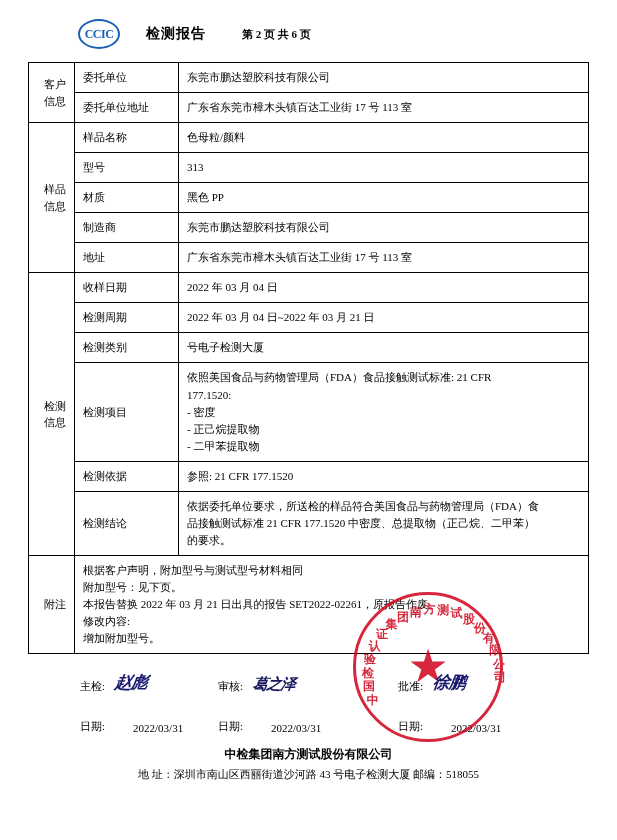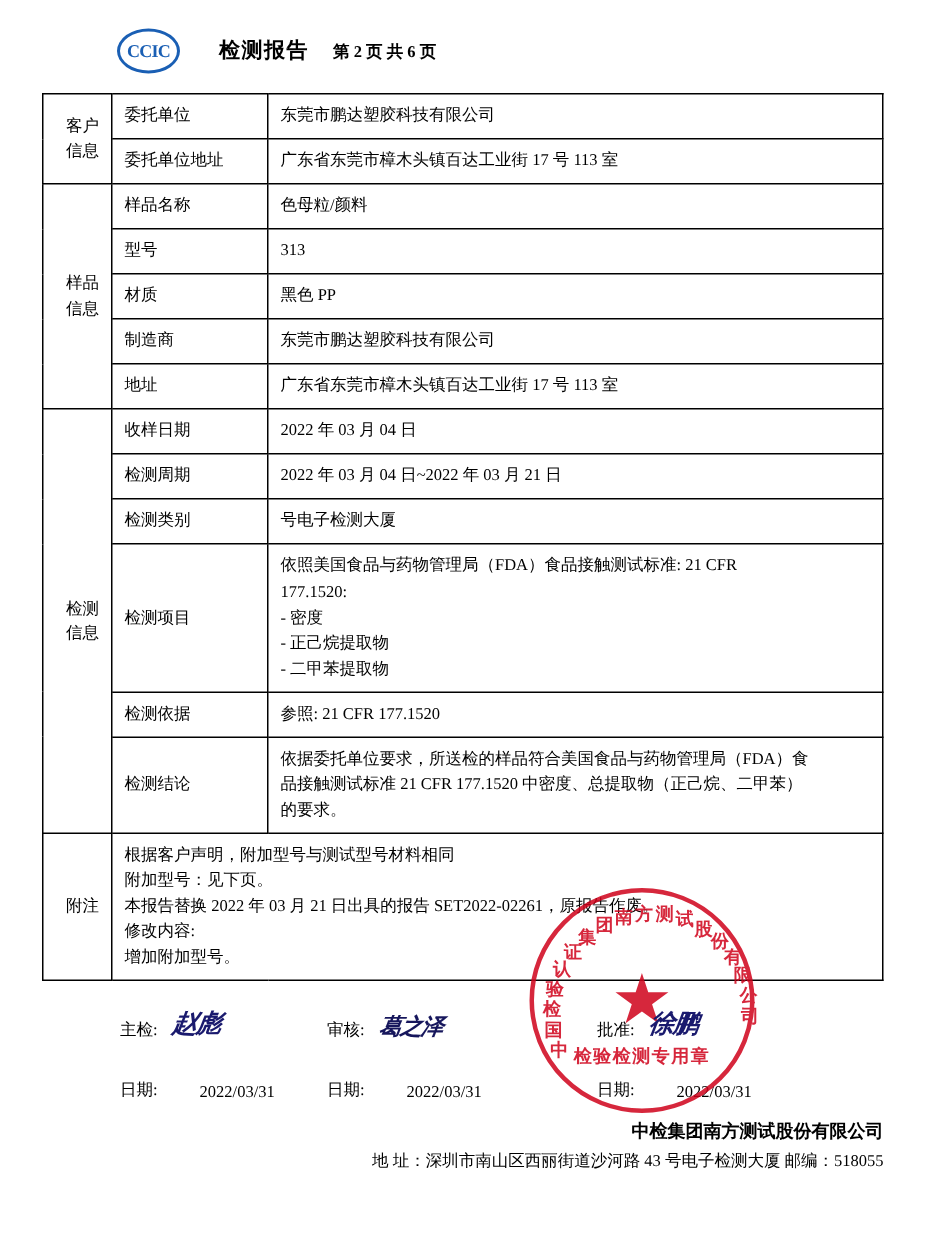--- a/index.html
+++ b/index.html
@@ -69,21 +69,21 @@
   }
   .hdr-no {
     font-size: 11px;
     font-weight: bold;
     margin-left: 44px;
     white-space: nowrap;
   }
   .hdr-page {
     font-size: 11px;
     font-weight: bold;
-    margin-left: 16px;
+    margin-left: 36px;
     white-space: nowrap;
   }
 
   
   table.main {
     width: 561px;
     border-collapse: collapse;
     margin-top: 6px;
     table-layout: fixed;
   }
@@ -202,21 +202,21 @@
     text-align: center;
     color: #d0021b;
     font-size: 12px;
     font-weight: bold;
     letter-spacing: 1px;
   }
 
   
   .footer {
     margin-top: 10px;
-    text-align: right;
+    text-align: center;
     font-size: 11px;
     line-height: 1.7;
   }
   .footer .f1 {
     font-weight: bold;
     font-size: 12px;
   }
   .footer a, .footer .link {
     color: #1111cc;
     text-decoration: underline;
@@ -347,21 +347,20 @@
         <span style="transform:rotate(8deg) translate(0,-66px) rotate(-8deg);">测</span>
         <span style="transform:rotate(20deg) translate(0,-66px) rotate(-20deg);">试</span>
         <span style="transform:rotate(32deg) translate(0,-66px) rotate(-32deg);">股</span>
         <span style="transform:rotate(44deg) translate(0,-66px) rotate(-44deg);">份</span>
         <span style="transform:rotate(56deg) translate(0,-66px) rotate(-56deg);">有</span>
         <span style="transform:rotate(68deg) translate(0,-66px) rotate(-68deg);">限</span>
         <span style="transform:rotate(80deg) translate(0,-66px) rotate(-80deg);">公</span>
         <span style="transform:rotate(92deg) translate(0,-66px) rotate(-92deg);">司</span>
       </div>
       <div class="star">★</div>
-      <div class="bottom-text">检验检测专用章</div>
     </div>
 
     <div class="sig-row">
       <div class="sig-cell" style="width:190px; padding-left:52px; box-sizing:border-box;">
         <span class="sig-label">主检:</span>
         <span class="sig-value hand">赵彪</span>
       </div>
       <div class="sig-cell" style="width:180px;">
         <span class="sig-label">审核:</span>
         <span class="sig-value hand small blue2">葛之泽</span>

